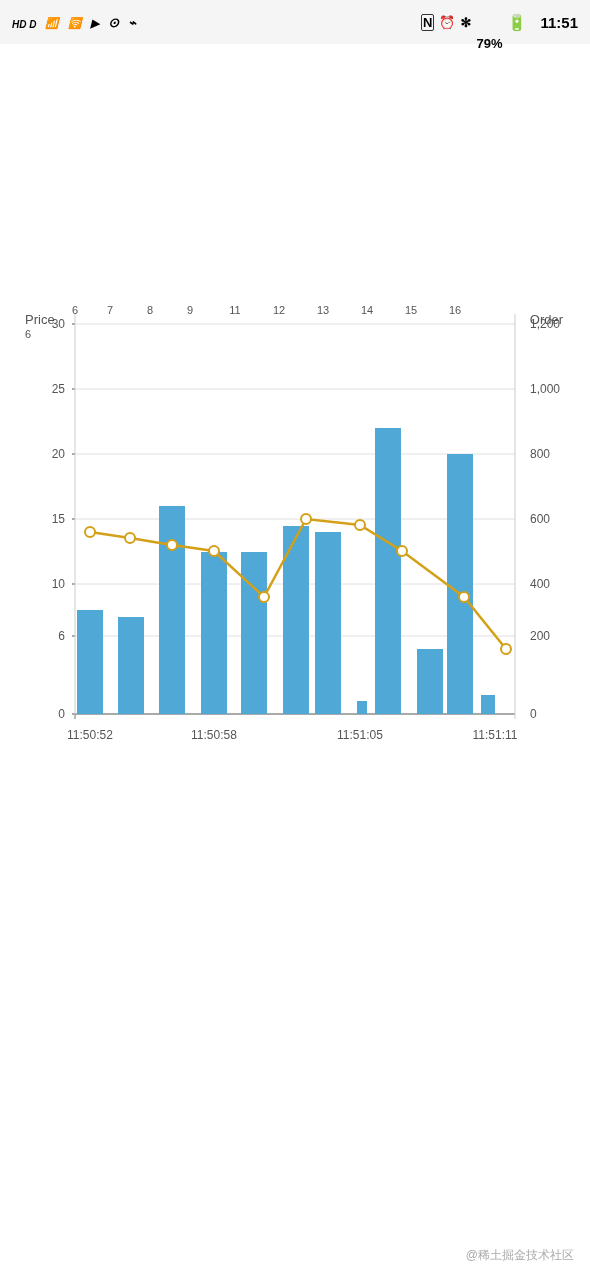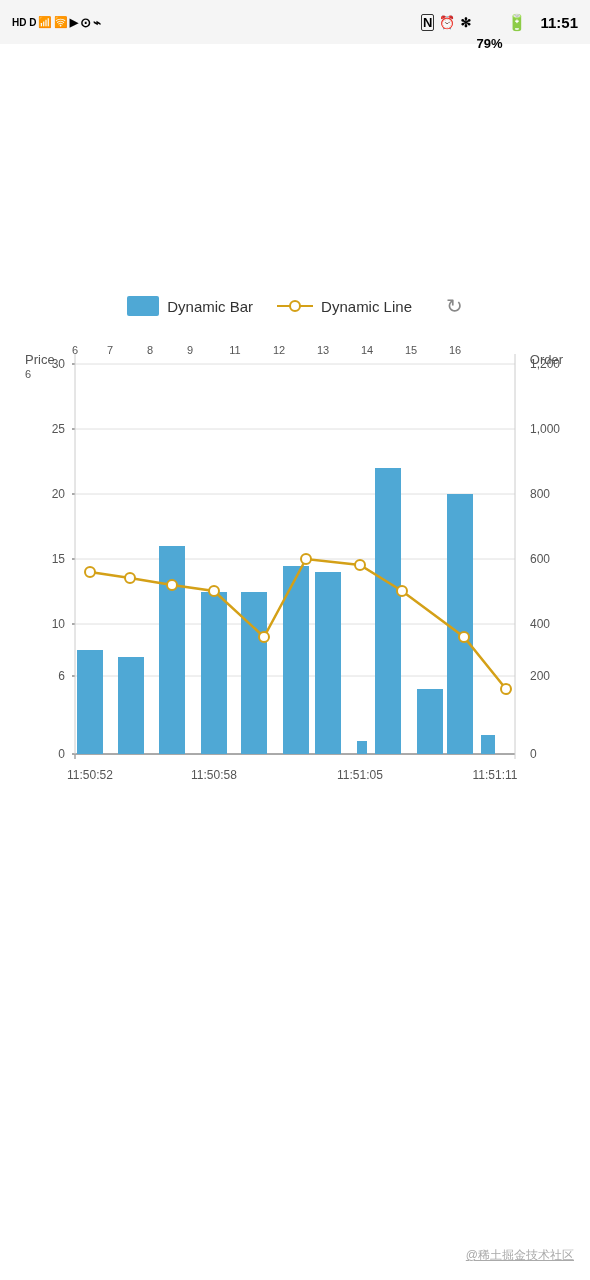--- a/index.html
+++ b/index.html
@@ -19,24 +19,25 @@
       background: #f5f5f5;
       display: flex;
       align-items: center;
       justify-content: space-between;
       padding: 0 12px;
       font-size: 13px;
       font-weight: 600;
     }
     .status-left {
       display: flex;
-      align-items: center;
-      gap: 2px;
+      align-items: flex-end;
+      gap: 9px;
       font-size: 11px;
       font-weight: bold;
+      font-style: italic;
     }
     .status-right {
       display: flex;
       align-items: center;
       gap: 5px;
       font-size: 13px;
       font-weight: 600;
     }
 
     
@@ -102,21 +103,20 @@
       position: relative;
     }
 
     
     .watermark {
       position: absolute;
       bottom: 16px;
       right: 16px;
       font-size: 12px;
       color: #aaa;
-      text-decoration: underline;
     }
   </style>
 </head>
 <body>
 
 <div class="status-bar">
   <div class="status-left">
     <span style="font-size:10px;font-weight:900;">HD D</span>
     <span>📶</span>
     <span>🛜</span>
@@ -129,36 +129,20 @@
     <span>⏰</span>
     <span style="font-size:13px;">✻</span>
     <span style="font-size:13px;font-weight:600;margin-top:43px;">79%</span>
     <span style="font-size:16px;">🔋</span>
     <span style="font-size:15px;font-weight:700;margin-left:8px;">11:51</span>
   </div>
 </div>
 
 <div class="chart-wrapper">
 
-  <div class="legend">
-    <div class="legend-item">
-      <div class="legend-bar-icon"></div>
-      <span>Dynamic Bar</span>
-    </div>
-    <div class="legend-item">
-      <div class="legend-line-icon">
-        <svg class="legend-line-svg" viewBox="0 0 36 20">
-          <line x1="0" y1="10" x2="36" y2="10" stroke="#d4a017" stroke-width="2"></line>
-          <circle cx="18" cy="10" r="5" fill="white" stroke="#d4a017" stroke-width="2"></circle>
-        </svg>
-      </div>
-      <span>Dynamic Line</span>
-    </div>
-    <div class="refresh-btn">↻</div>
-  </div>
 
   <div class="chart-area">
     <div class="chart-svg-container">
       <svg width="560" height="520" viewBox="0 0 560 520">
 
         <text x="10" y="30" font-size="13" fill="#555" text-anchor="start">Price</text>
         <text x="10" y="44" font-size="11" fill="#555" text-anchor="start">6</text>
 
         <text x="548" y="30" font-size="13" fill="#555" text-anchor="end">Order</text>
 

